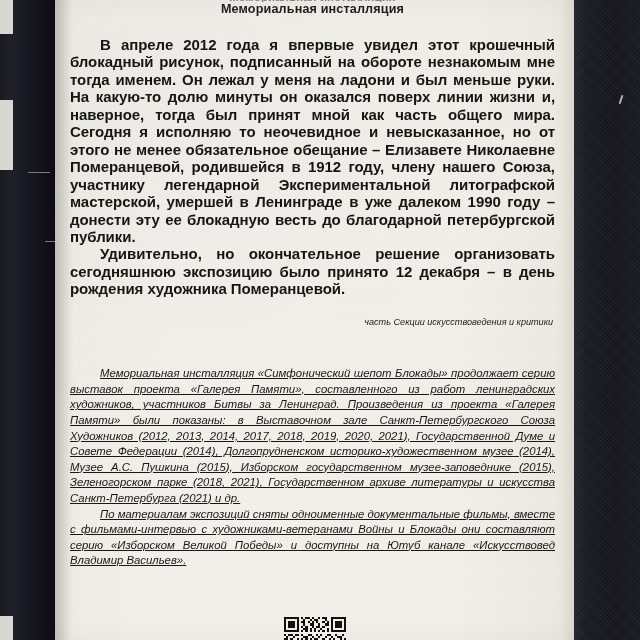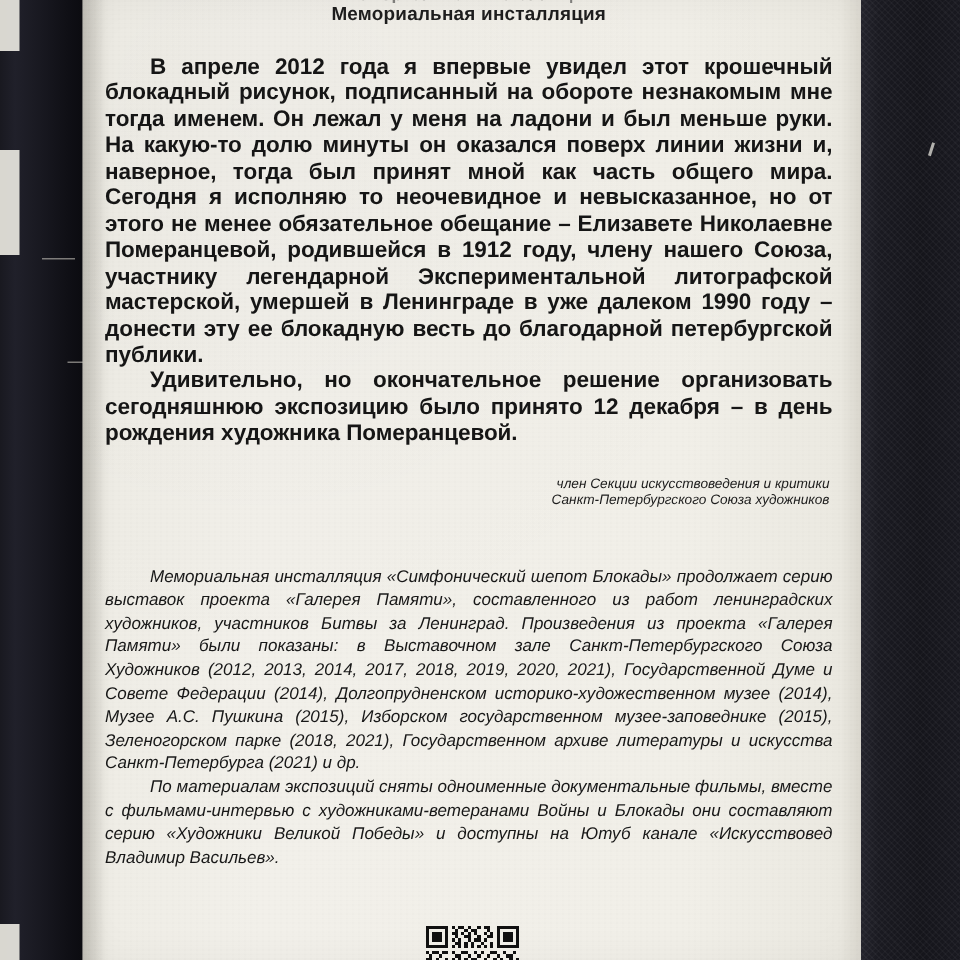--- a/index.html
+++ b/index.html
@@ -165,20 +165,21 @@
 
   .note {
     margin: 0;
     padding-top: 38px;
     font-style: italic;
     font-size: 11.35px;
     line-height: 15.6px;
     text-align: justify;
     text-justify: inter-word;
     color: #181818;
+    text-decoration: underline;
   }
   .note p { margin: 0; text-indent: 30px; }
 
   
   .qr-wrap {
     position: absolute;
     left: 50%;
     transform: translateX(-50%);
     top: 617px;
     width: 62px;
@@ -213,27 +214,26 @@
       <div class="cropline">Мемориальная инсталляция</div>
 
       <h1 class="headline">Мемориальная инсталляция</h1>
 
       <div class="body-text">
         <p>В апреле 2012 года я впервые увидел этот крошечный блокадный рисунок, подписанный на обороте незнакомым мне тогда именем. Он лежал у меня на ладони и был меньше  руки. На какую-то долю минуты он оказался поверх линии жизни и, наверное, тогда был принят мной как часть общего мира. Сегодня я исполняю то неочевидное и невысказанное, но от этого не менее обязательное обещание – Елизавете Николаевне Померанцевой, родившейся в 1912 году, члену нашего Союза, участнику легендарной Экспериментальной литографской мастерской, умершей в Ленинграде в уже далеком 1990 году – донести эту ее блокадную весть до благодарной петербургской публики.</p>
         <p>Удивительно, но окончательное решение организовать сегодняшнюю экспозицию было принято 12 декабря – в день рождения художника Померанцевой.</p>
       </div>
 
       <div class="signature">
-        <div>член Секции искусствоведения и критики</div>
-        <div>Санкт-Петербургского Союза художников</div>
+        <div>часть Секции искусствоведения и критики</div>
       </div>
 
       <div class="note">
         <p>Мемориальная инсталляция «Симфонический шепот Блокады» продолжает серию выставок проекта «Галерея Памяти», составленного из работ ленинградских художников, участников Битвы за Ленинград. Произведения из проекта «Галерея Памяти» были показаны: в Выставочном зале Санкт-Петербургского Союза Художников (2012, 2013, 2014, 2017, 2018, 2019, 2020, 2021), Государственной Думе и Совете Федерации (2014), Долгопрудненском историко-художественном музее (2014), Музее А.С. Пушкина (2015), Изборском государственном музее-заповеднике (2015), Зеленогорском парке (2018, 2021), Государственном архиве литературы и искусства Санкт-Петербурга (2021) и др.</p>
-        <p>По материалам экспозиций сняты одноименные документальные фильмы, вместе с фильмами-интервью с художниками-ветеранами Войны и Блокады они составляют серию «Художники Великой Победы» и доступны на Ютуб канале «Искусствовед Владимир Васильев».</p>
+        <p>По материалам экспозиций сняты одноименные документальные фильмы, вместе с фильмами-интервью с художниками-ветеранами Войны и Блокады они составляют серию «Изборском Великой Победы» и доступны на Ютуб канале «Искусствовед Владимир Васильев».</p>
       </div>
 
     </div>
 
     <div class="qr-wrap">
       <svg class="qr" viewBox="0 0 29 29" shape-rendering="crispEdges">
         <rect width="29" height="29" fill="#f1efe8"></rect>
         <g fill="#111111">
 
           <rect x="0" y="0" width="7" height="1"></rect>

